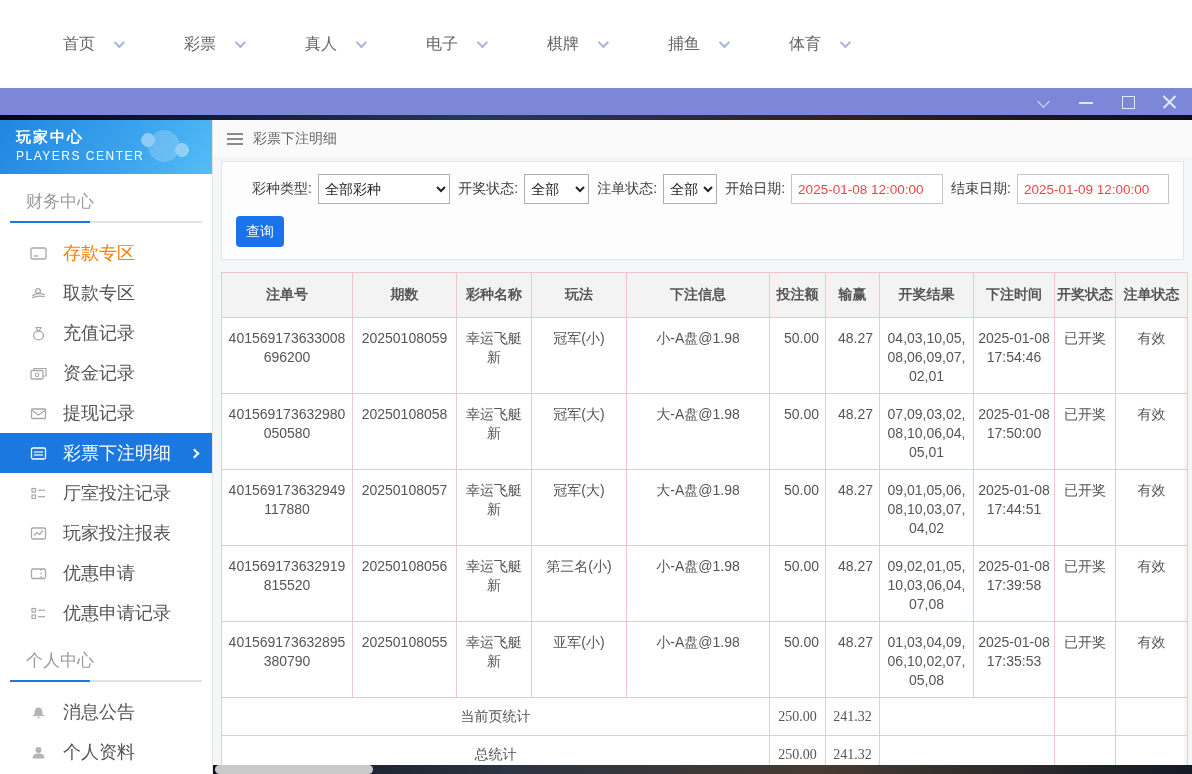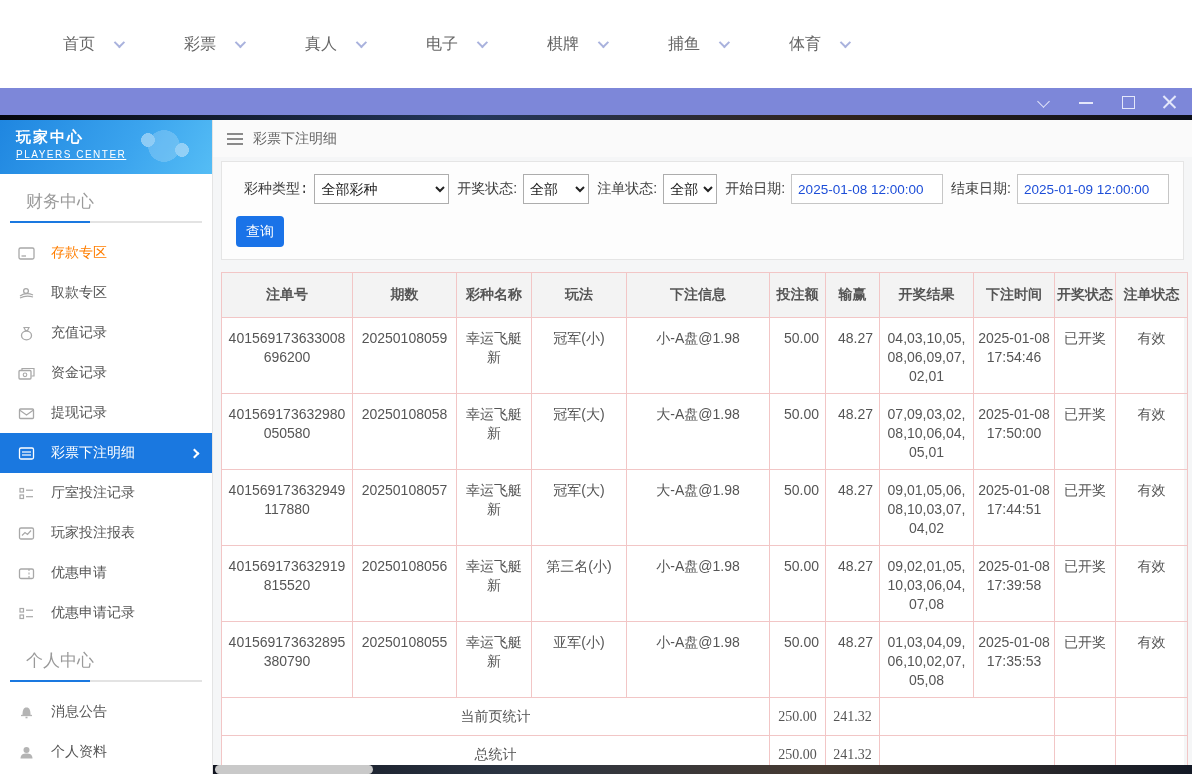--- a/index.html
+++ b/index.html
@@ -35,47 +35,47 @@
   .wb-max::before { content:""; position:absolute; left:2px; top:2px; width:11px; height:11px; border:1.6px solid #e4e7fa; }
   .wb-close::before,.wb-close::after { content:""; position:absolute; left:-1px; top:7px; width:17px; height:1.8px; background:#e4e7fa; }
   .wb-close::before { transform:rotate(45deg); } .wb-close::after { transform:rotate(-45deg); }
   .dark-strip { height:5px; background:linear-gradient(90deg,#05070d 0%,#24375c 40%,#31241c 70%,#0b0f1a 100%); }
 
   
   .layout { display:flex; height:654px; }
   .sidebar { width:213px; background:#fff; border-right:1px solid #e4e4e4; flex:none; overflow:hidden; }
   .sidebar-hero { height:54px; background:linear-gradient(120deg,#1f86e0 0%,#3ba4ee 60%,#55bdf5 100%); color:#fff; padding:8px 0 0 16px; position:relative; overflow:hidden; }
   .hero-title { font-size:15px; font-weight:bold; letter-spacing:2px; }
-  .hero-sub { font-size:10px; letter-spacing:1.5px; margin-top:2px;text-decoration:underline; }
+  .hero-sub { font-size:12px; letter-spacing:1.5px; margin-top:2px; }
   .hero-decor { position:absolute; right:10px; top:6px; width:68px; height:44px; opacity:.55;
     background:radial-gradient(circle 7px at 14px 14px,#cfe9fb 98%,transparent),
                radial-gradient(circle 7px at 48px 24px,#cfe9fb 98%,transparent),
                radial-gradient(circle 16px at 30px 20px,rgba(255,255,255,.35) 98%,transparent); }
   .section-title { font-size:17px; color:#9a9a9a; padding:16px 0 8px 26px; }
   .section-rule { height:2px; background:#e3e3e3; margin:0 10px 10px 10px; position:relative; }
   .section-rule i { position:absolute; left:0; top:0; height:2px; width:80px; background:#1a78e0; display:block; }
-  .side-item { height:40px; display:flex; align-items:center; gap:16px; padding-left:18px; font-size:14px; color:#555; cursor:pointer; }
+  .side-item { height:40px; display:flex; align-items:center; gap:16px; padding-left:30px; font-size:18px; color:#555; cursor:pointer; }
   .side-item svg { flex:none; }
   .side-item.active { background:#1a78e0; color:#fff; }
   .side-item.active .right-arrow { margin-left:auto; margin-right:14px; width:7px; height:7px; border-right:2px solid #fff; border-top:2px solid #fff; transform:rotate(45deg); }
   .side-item .label-orange { color:#ff7e00; }
 
   
   .main { flex:1; display:flex; flex-direction:column; overflow:hidden; background:#f5f6f7; position:relative; }
   .breadcrumb { height:48px; display:flex; align-items:center; gap:10px; padding-left:14px; font-size:14px; color:#666; background:#fafafa; }
   .hamburger { width:16px; height:12px; border-top:2px solid #8a8a8a; border-bottom:2px solid #8a8a8a; position:relative; }
   .hamburger::before { content:""; position:absolute; left:0; right:0; top:3px; height:2px; background:#8a8a8a; }
 
   .filter-card { margin:4px 8px 12px 8px; background:#fdfdfd; border:1px solid #e5e5e5; padding:12px 14px; }
   .filter-row { display:flex; align-items:center; gap:6px; font-size:14px; color:#3d3d3d; flex-wrap:nowrap; }
   .filter-row label { margin-left:2px; white-space:nowrap; }
-  .filter-row label:first-child { margin-left:8px;font-family:Liberation Mono, monospace; }
+  .filter-row label:first-child { margin-left:16px; }
   select { height:30px; border:1px solid #adadad; background:#fff; font-size:14px; color:#222; padding:0 2px; font-family:inherit; }
   .sel-lottery { width:160px; } .sel-draw { width:78px; } .sel-order { width:58px; }
-  .date-input { height:30px; width:152px; border:1px solid #c6c6c6; font-size:13.5px; color:#1d4ed8; padding:0 6px; font-family:inherit; }
+  .date-input { height:30px; width:152px; border:1px solid #c6c6c6; font-size:13.5px; color:#ef4444; padding:0 6px; font-family:inherit; }
   .search-btn { margin-top:12px; width:48px; height:31px; background:#1a73e8; color:#fff; border:none; border-radius:4px; font-size:14px; cursor:pointer; font-family:inherit; }
 
   .table-card { margin:0 8px; background:#fff; }
   table { width:100%; border-collapse:collapse; table-layout:fixed; font-size:14px; color:#555; }
   th,td { border:1px solid #f2c6c6; overflow:hidden; }
   thead th { height:45px; background:#f3f3f3; font-weight:bold; color:#555; padding:0 1px; font-size:14px; }
   tbody td { height:76px; vertical-align:top; padding:11px 4px 0 4px; text-align:center; line-height:1.35; }
   tbody td.c0, tbody td.c7 { word-break:break-all; }
   tbody td.c5, tbody td.c6, .num { text-align:right; padding-right:6px; }
   tfoot td { height:38px; text-align:center; vertical-align:middle; padding:0 6px; }

